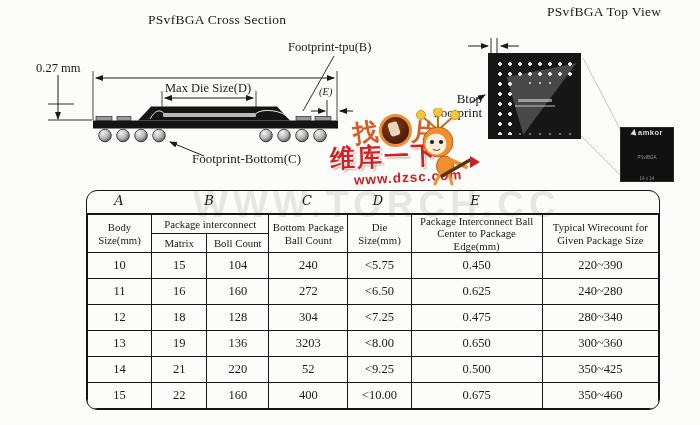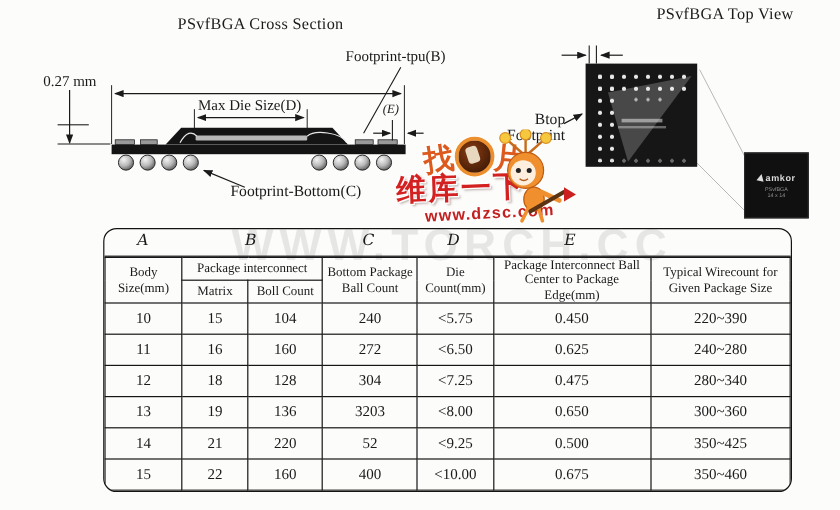--- a/index.html
+++ b/index.html
@@ -26,21 +26,21 @@
   .bga-shade{position:absolute;inset:0;background:#7a7a7a;opacity:.5;
     clip-path:polygon(20% 28%,95% 12%,38% 95%);}
   .bga-smudge1{position:absolute;left:30px;top:46px;width:34px;height:3px;background:rgba(230,230,230,.55);}
   .bga-smudge2{position:absolute;left:27px;top:52px;width:40px;height:2px;background:rgba(230,230,230,.4);}
   .bga-mid-dots{position:absolute;left:36px;top:24px;width:32px;height:10px;opacity:.8;
     background-image:radial-gradient(circle,#ddd 1.2px,transparent 1.5px);
     background-size:10px 10px;background-position:1px 1px;}
   
   .chip{position:absolute;left:620px;top:127px;width:52px;height:53px;background:#101010;z-index:2;
         display:flex;flex-direction:column;align-items:center;justify-content:center;
-        border:1px solid #2a2a2a;}
+        border:1px solid #2a2a2a;gap:16px;}
   .chip .brand{color:#ddd;font-family:"Liberation Sans",sans-serif;font-weight:bold;
         font-size:7.5px;letter-spacing:.5px;}
   .chip .brand .logo{display:inline-block;width:0;height:0;border-left:3px solid transparent;
         border-right:3px solid transparent;border-bottom:6px solid #ddd;margin-right:1px;
         transform:rotate(12deg);}
   .chip .sub{color:#8f8f8f;font-size:4.5px;font-family:"Liberation Sans",sans-serif;margin-top:2px;}
   
   .dz{position:absolute;z-index:6;}
   .dz-char{position:absolute;font-weight:bold;font-size:25px;color:#dd5a1e;
     text-shadow:1px 1px 0 #fff,-1px -1px 0 #fff,1px -1px 0 #fff,-1px 1px 0 #fff;}
@@ -77,21 +77,21 @@
 
   <div class="lbl title" style="left:148px;top:12px;">PSvfBGA Cross Section</div>
   <div class="lbl title" style="left:510px;top:4px;margin-left:37px;">PSvfBGA Top View</div>
 
   <div class="lbl" style="left:36px;top:61px;font-size:12.5px;">0.27 mm</div>
   <div class="lbl" style="left:288px;top:40px;font-size:12.5px;">Footprint-tpu(B)</div>
   <div class="lbl" style="left:165px;top:81px;font-size:12.5px;">Max Die Size(D)</div>
   <div class="lbl" style="left:319px;top:86px;font-size:10.5px;font-style:italic;">(E)</div>
   <div class="lbl" style="left:192px;top:151px;font-size:13px;">Footprint-Bottom(C)</div>
 
-  <div class="lbl" style="left:414px;top:92px;width:57px;text-align:right;font-size:13px;line-height:1.05;">
+  <div class="lbl" style="left:425px;top:92px;width:57px;text-align:right;font-size:13px;line-height:1.05;">
     <span>Btop</span><br>
     <span>Footprint</span>
   </div>
 
   <svg class="linework" width="700" height="425" viewBox="0 0 700 425">
     <defs>
       <radialGradient id="ballG" cx="35%" cy="30%" r="75%">
         <stop offset="0%" stop-color="#f4f4f4"></stop>
         <stop offset="55%" stop-color="#b9b9b9"></stop>
         <stop offset="100%" stop-color="#5c5c5c"></stop>
@@ -217,21 +217,21 @@
         <col style="width:79px">
           <col style="width:63px">
           <col style="width:131px">
           <col style="width:116px">
       </colgroup>
       <tbody>
           <tr class="hr1">
         <th rowspan="2">Body Size(mm)</th>
         <th colspan="2">Package interconnect</th>
         <th rowspan="2">Bottom Package Ball Count</th>
-        <th rowspan="2">Die Count(mm)</th>
+        <th rowspan="2">Die Size(mm)</th>
         <th rowspan="2">Package Interconnect Ball Center to Package Edge(mm)</th>
         <th rowspan="2">Typical Wirecount for Given Package Size</th>
       </tr>
       <tr class="hr2">
         <th>Matrix</th>
         <th>Boll Count</th>
       </tr>
       <tr>
         <td>10</td>
         <td>15</td>

